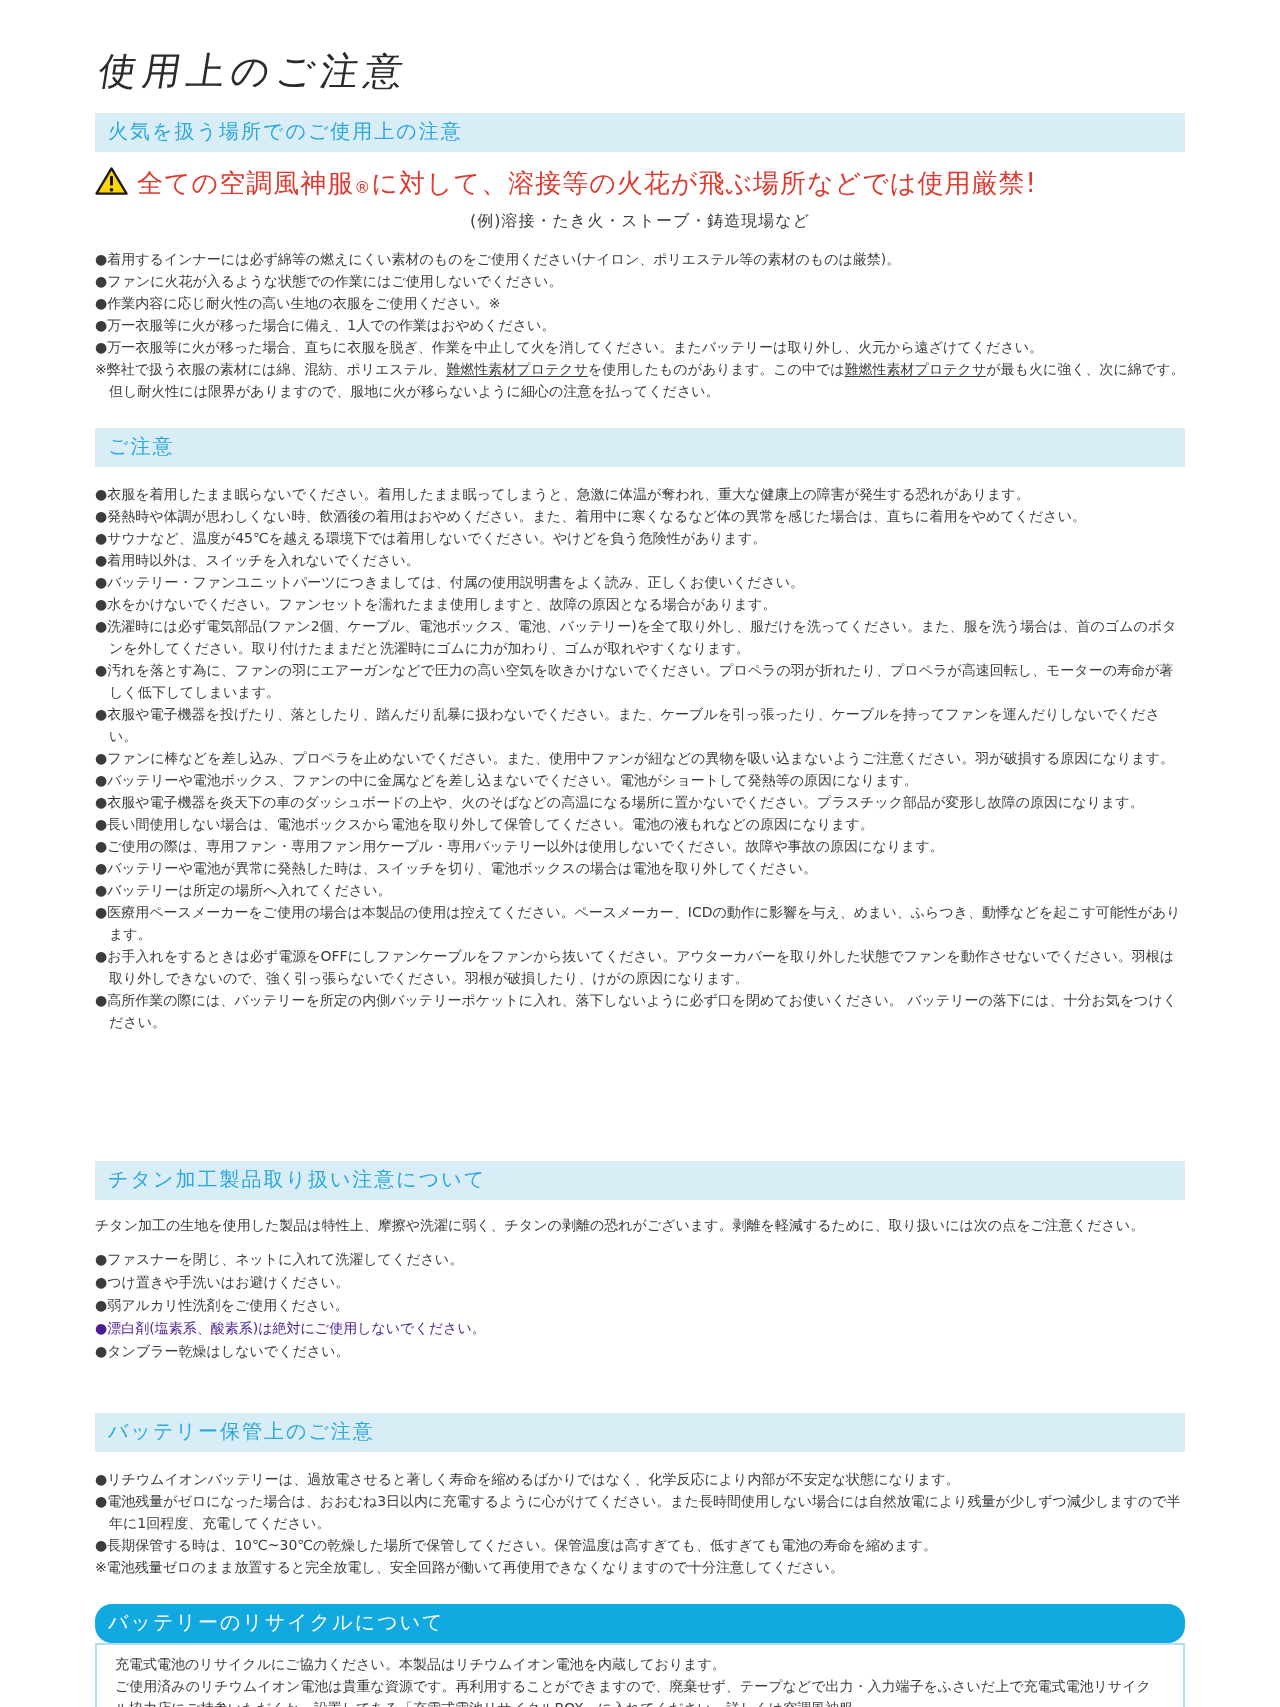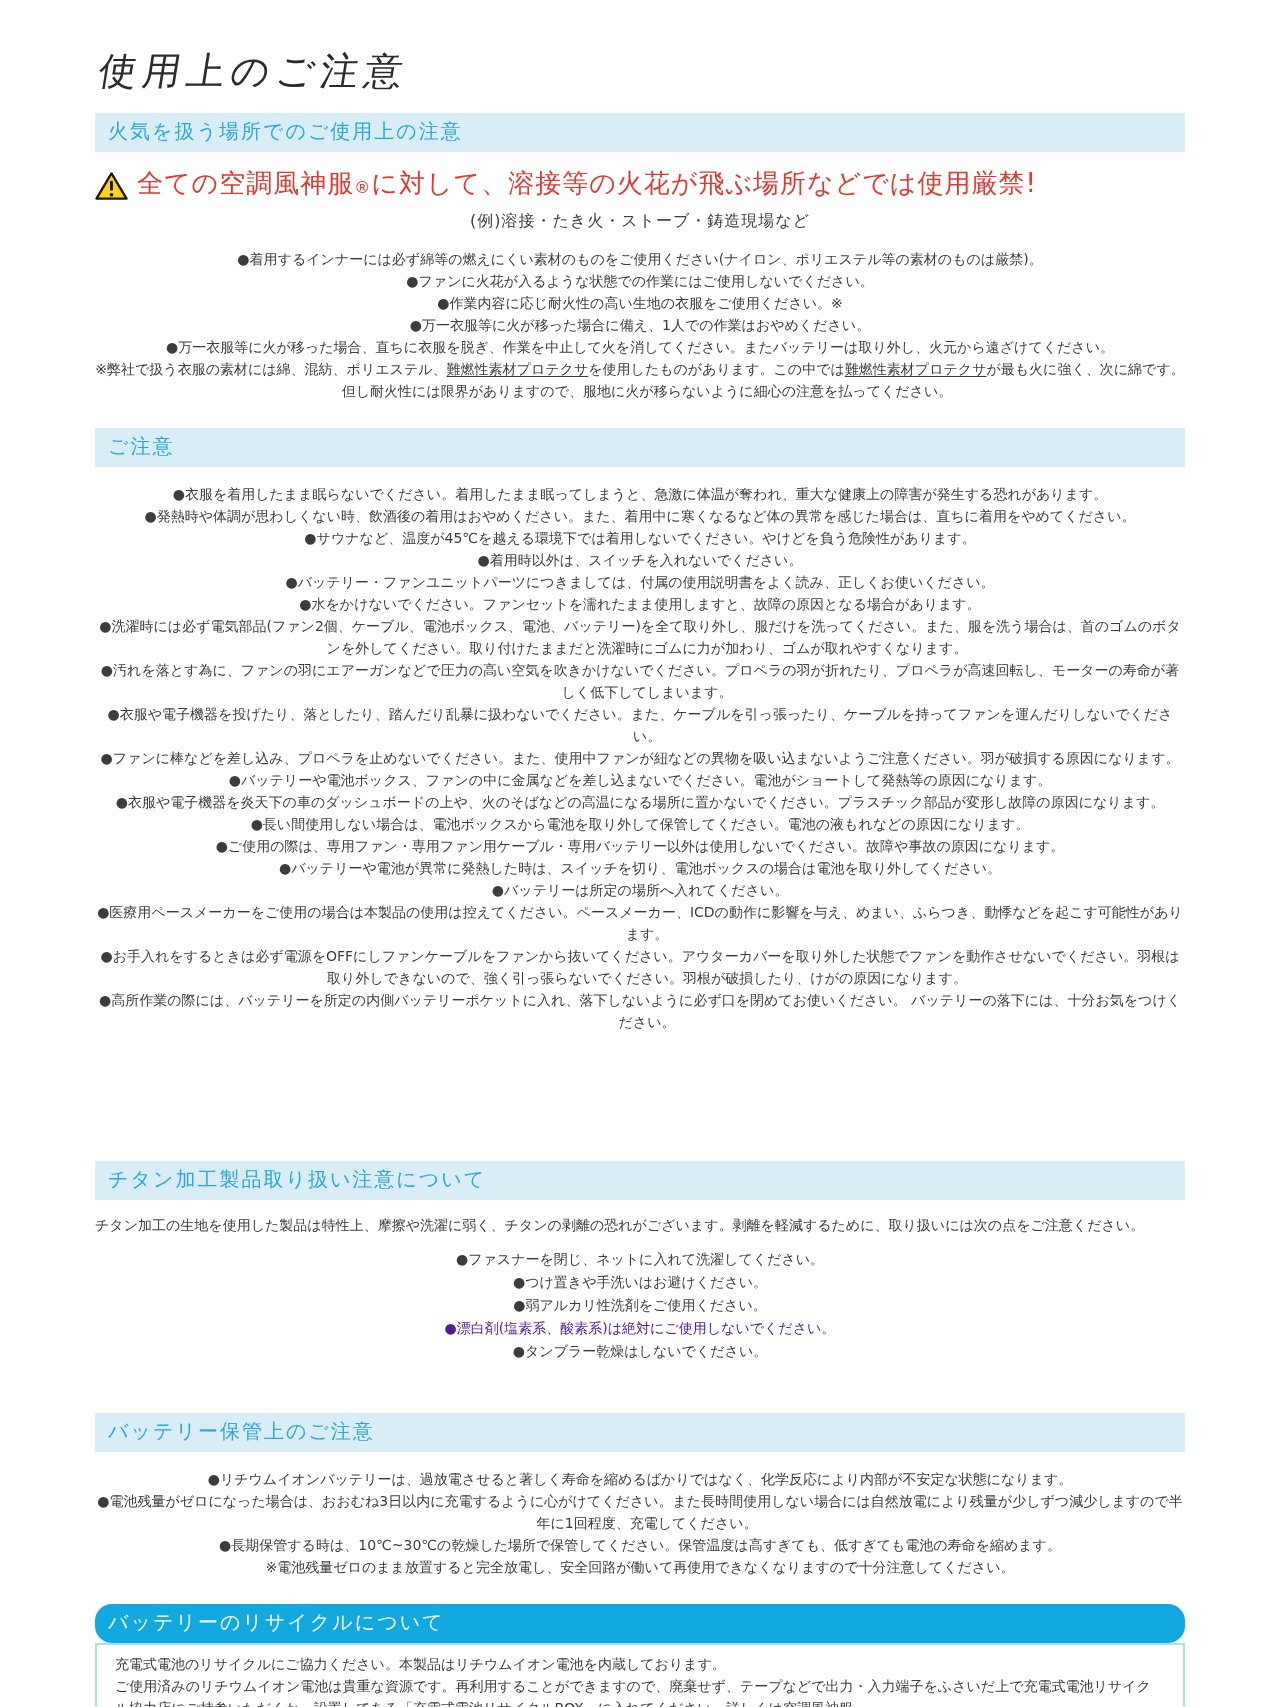--- a/index.html
+++ b/index.html
@@ -17,30 +17,30 @@
   
   .band{
     margin-top:16px;background:#d9edf6;color:#2ba7dc;
     font-size:20px;letter-spacing:2px;padding:5px 12px 7px 13px;
   }
   .mt-caution{margin-top:26px;}
   .mt-titan{margin-top:128px;}
   .mt-storage{margin-top:50px;}
   
   .warning{
-    margin-top:14px;display:flex;align-items:flex-end;gap:9px;
+    margin-top:14px;display:flex;align-items:flex-start;gap:9px;
     color:#dd3b30;font-size:26px;letter-spacing:1px;white-space:nowrap;
   }
   .warn-icon svg{width:33px;height:30px;display:block;}
   .example{margin:10px 0 0 0;font-size:16px;letter-spacing:1px;color:#3c3c3c;text-align:center;}
   .intro{margin:14px 0 0 0;font-size:14px;line-height:22px;}
   
   .list{margin-top:16px;font-size:14px;line-height:22px;}
   .list3{line-height:23px;margin-top:12px;}
-  .li{padding-left:14px;text-indent:-14px;text-align:center;}
+  .li{padding-left:14px;text-indent:-14px;}
   .li.red{color:#4c1d95;}
   .u{text-decoration:underline;text-underline-offset:2px;}
   .sm{font-size:62%;vertical-align:-1px;}
   
   .banner{
     margin-top:26px;background:#12a9e0;color:#ffffff;
     font-size:20px;letter-spacing:2px;padding:5px 12px 7px 13px;border-radius:17px;
   }
   .recycle-box{
     border:2px solid #b3def1;background:#fff;

